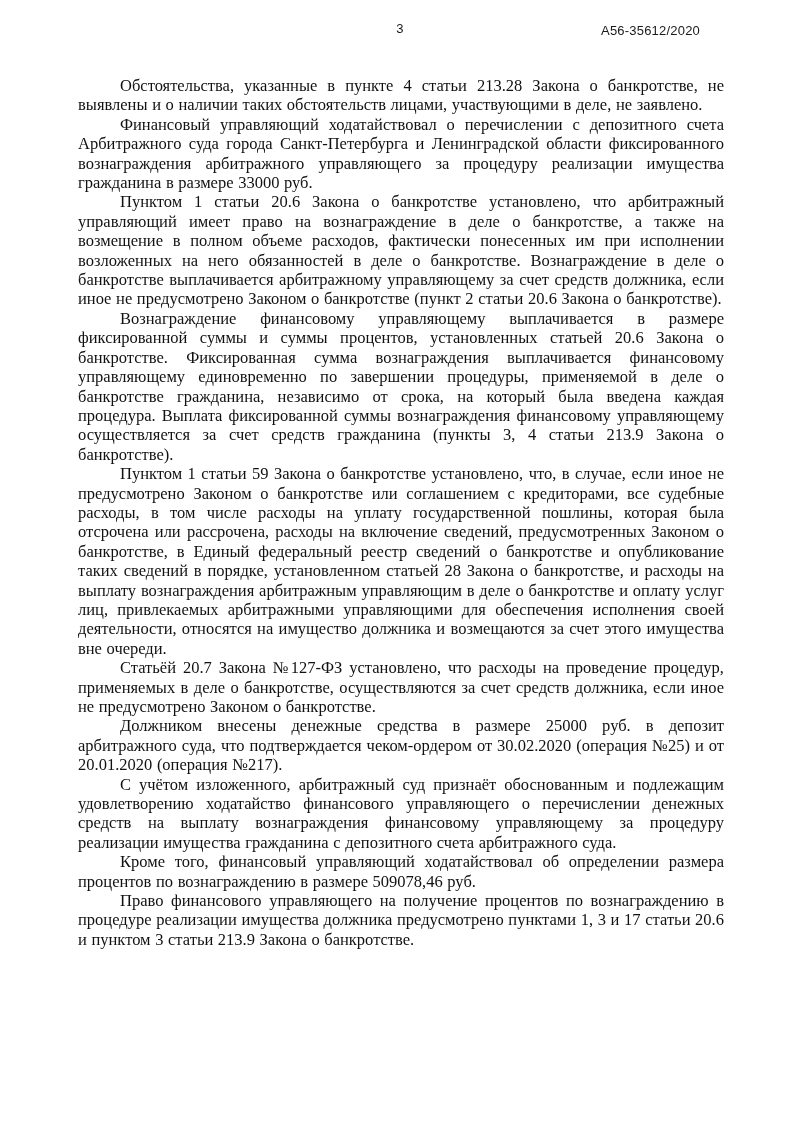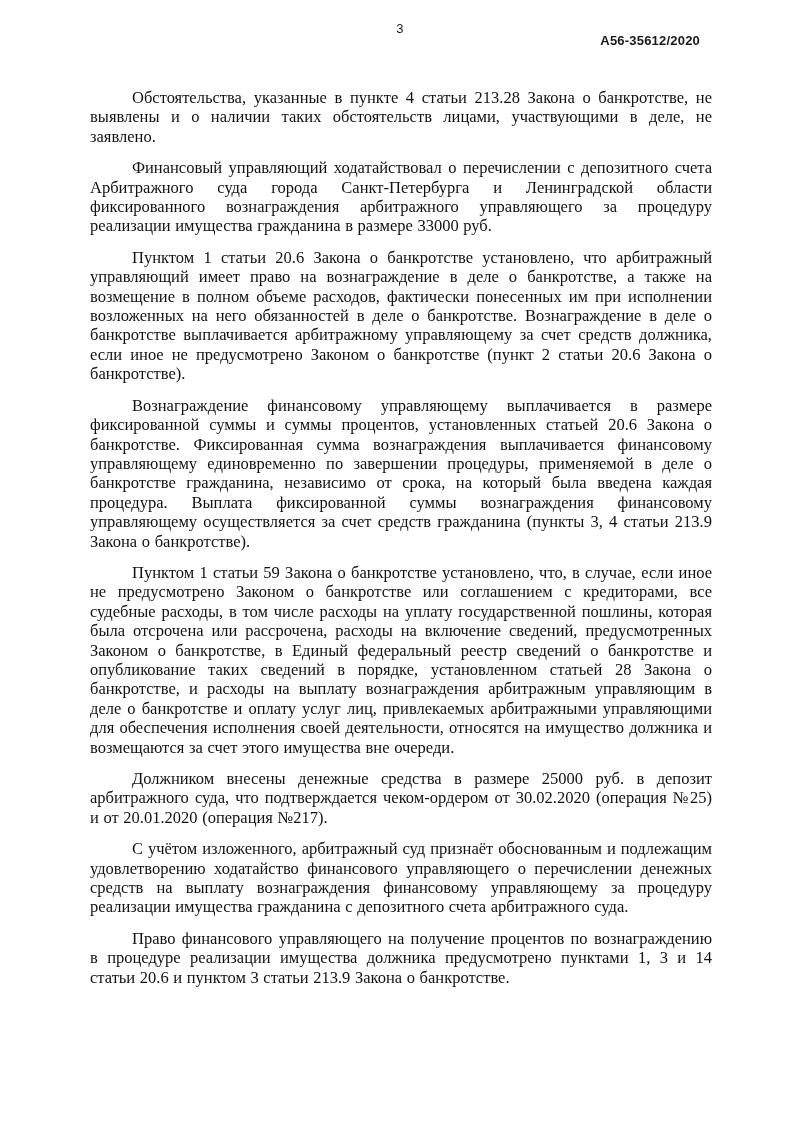--- a/index.html
+++ b/index.html
@@ -33,37 +33,36 @@
   .page-number {
     position: absolute;
     left: 0;
     width: 800px;
     text-align: center;
     letter-spacing: 0.2px;
   }
   .case-number {
     position: absolute;
     right: 100px;
-    top: 12px;
+    top: 2px;
     white-space: nowrap;
     letter-spacing: 0.2px;
-    font-weight: bold;
   }
   .doc-body {
     position: absolute;
     top: 76px;
     left: 78px;
     width: 646px;
     font-family: "Liberation Serif", serif;
     font-size: 16.5px;
     line-height: 19.4px;
     color: #111111;
   }
   .doc-body p {
-    margin: 12px;
+    margin: 0;
     padding: 0;
     text-indent: 42px;
     text-align: justify;
     word-spacing: 0.5px;
   }
 </style>
 </head>
 <body>
 
 <div class="page">
@@ -72,18 +71,20 @@
     <div class="page-number">3</div>
     <div class="case-number">А56-35612/2020</div>
   </div>
 
   <div class="doc-body">
     <p>Обстоятельства, указанные в пункте 4 статьи 213.28 Закона о банкротстве, не выявлены и о наличии таких обстоятельств лицами, участвующими в деле, не заявлено.</p>
     <p>Финансовый управляющий ходатайствовал о перечислении с депозитного счета Арбитражного суда города Санкт-Петербурга и Ленинградской области фиксированного вознаграждения арбитражного управляющего за процедуру реализации имущества гражданина в размере 33000 руб.</p>
     <p>Пунктом 1 статьи 20.6 Закона о банкротстве установлено, что арбитражный управляющий имеет право на вознаграждение в деле о банкротстве, а также на возмещение в полном объеме расходов, фактически понесенных им при исполнении возложенных на него обязанностей в деле о банкротстве. Вознаграждение в деле о банкротстве выплачивается арбитражному управляющему за счет средств должника, если иное не предусмотрено Законом о банкротстве (пункт 2 статьи 20.6 Закона о банкротстве).</p>
     <p>Вознаграждение финансовому управляющему выплачивается в размере фиксированной суммы и суммы процентов, установленных статьей 20.6 Закона о банкротстве. Фиксированная сумма вознаграждения выплачивается финансовому управляющему единовременно по завершении процедуры, применяемой в деле о банкротстве гражданина, независимо от срока, на который была введена каждая процедура. Выплата фиксированной суммы вознаграждения финансовому управляющему осуществляется за счет средств гражданина (пункты 3, 4 статьи 213.9 Закона о банкротстве).</p>
     <p>Пунктом 1 статьи 59 Закона о банкротстве установлено, что, в случае, если иное не предусмотрено Законом о банкротстве или соглашением с кредиторами, все судебные расходы, в том числе расходы на уплату государственной пошлины, которая была отсрочена или рассрочена, расходы на включение сведений, предусмотренных Законом о банкротстве, в Единый федеральный реестр сведений о банкротстве и опубликование таких сведений в порядке, установленном статьей 28 Закона о банкротстве, и расходы на выплату вознаграждения арбитражным управляющим в деле о банкротстве и оплату услуг лиц, привлекаемых арбитражными управляющими для обеспечения исполнения своей деятельности, относятся на имущество должника и возмещаются за счет этого имущества вне очереди.</p>
+    <p>Статьёй 20.7  Закона №127-ФЗ установлено, что расходы на проведение процедур, применяемых в деле о банкротстве, осуществляются за счет средств должника, если иное не предусмотрено Законом о банкротстве.</p>
     <p>Должником внесены денежные средства в размере 25000 руб. в депозит арбитражного суда, что подтверждается чеком-ордером от 30.02.2020 (операция №25) и от 20.01.2020 (операция №217).</p>
     <p>С учётом изложенного, арбитражный суд признаёт обоснованным и подлежащим удовлетворению ходатайство финансового управляющего о перечислении денежных средств на выплату вознаграждения финансовому управляющему за процедуру реализации имущества гражданина с депозитного счета арбитражного суда.</p>
-    <p>Право финансового управляющего на получение процентов по вознаграждению в процедуре реализации имущества должника предусмотрено пунктами 1, 3 и 14 статьи 20.6 и пунктом 3 статьи 213.9 Закона о банкротстве.</p>
+    <p>Кроме того, финансовый управляющий ходатайствовал об определении размера процентов по вознаграждению в размере 509078,46 руб.</p>
+    <p>Право финансового управляющего на получение процентов по вознаграждению в процедуре реализации имущества должника предусмотрено пунктами 1, 3 и 17 статьи 20.6 и пунктом 3 статьи 213.9 Закона о банкротстве.</p>
   </div>
 
 </div>
 
 </body></html>

